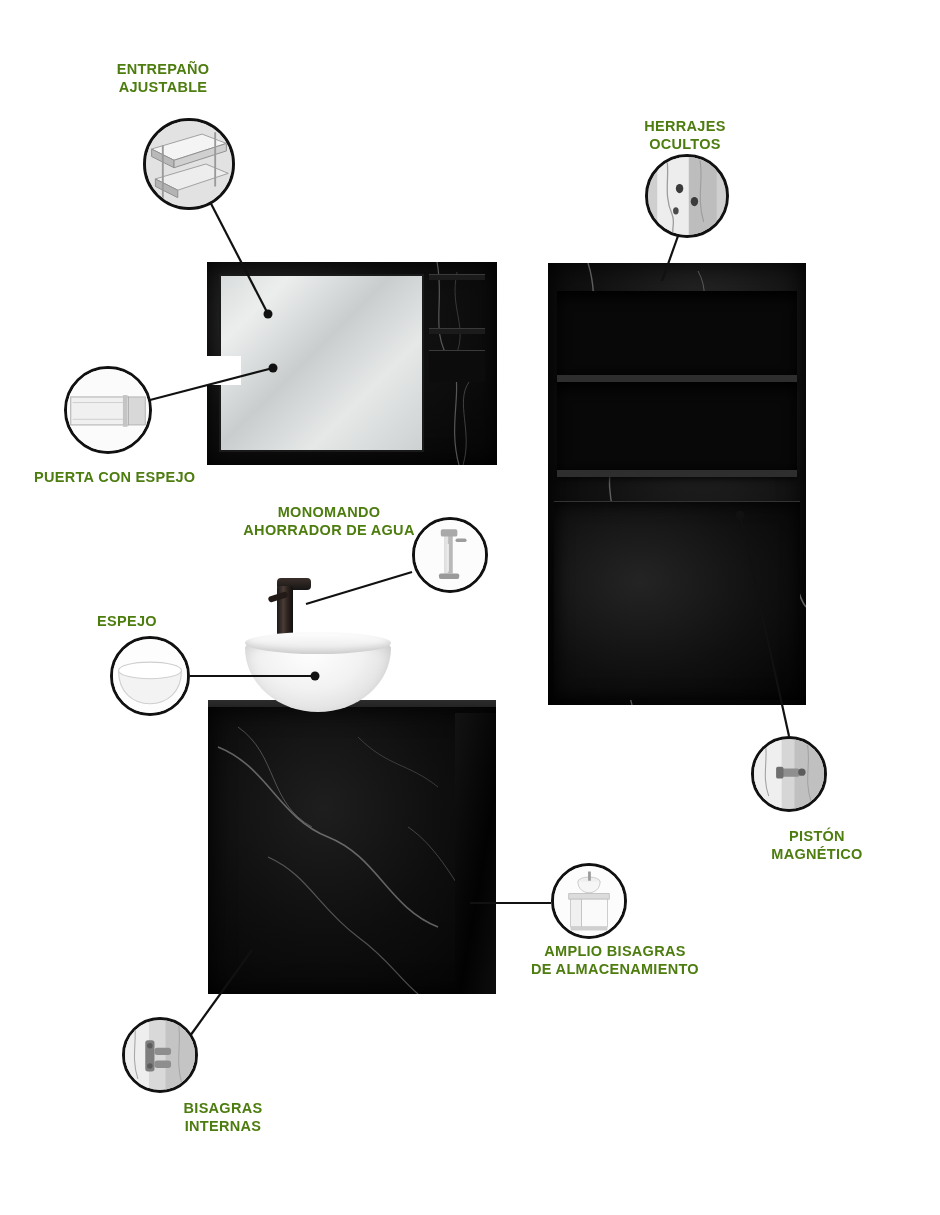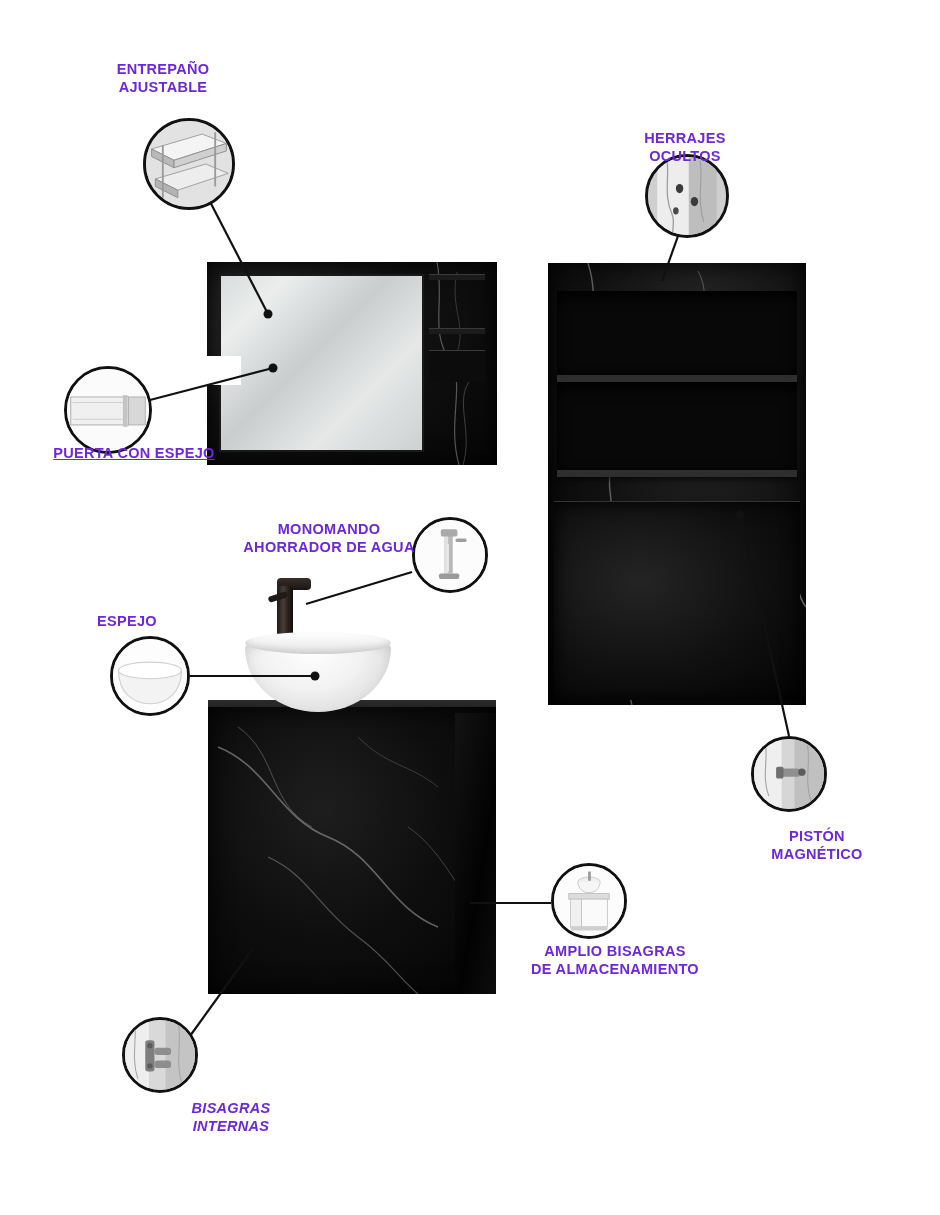--- a/index.html
+++ b/index.html
@@ -14,21 +14,21 @@
     background: #ffffff;
     overflow: hidden;
     font-family: "Liberation Sans", sans-serif;
   }
   .label {
     position: absolute;
     font-family: "Liberation Sans", sans-serif;
     font-weight: bold;
     font-size: 14.5px;
     letter-spacing: 0.3px;
-    color: #6d28d9;
+    color: #4d7c0f;
     line-height: 1.25;
     white-space: pre-line;
     text-align: center;
   }
   .callout {
     position: absolute;
     border-radius: 50%;
     border: 3px solid #111111;
     background: #f4f4f4;
     overflow: hidden;
@@ -291,47 +291,47 @@
       <rect x="0" y="0" width="84" height="84" fill="#cfcfcf"></rect>
       <rect x="10" y="0" width="34" height="84" fill="#ededed"></rect>
       <rect x="44" y="0" width="30" height="84" fill="#bdbdbd"></rect>
       <path d="M20 0 C24 20 16 40 26 62 C30 72 24 80 28 84" stroke="#9d9d9d" stroke-width="1.4" fill="none"></path>
       <path d="M56 4 C60 24 52 44 60 70" stroke="#9d9d9d" stroke-width="1.2" fill="none"></path>
       <ellipse cx="34" cy="34" rx="4" ry="5" fill="#3b3b3b"></ellipse>
       <ellipse cx="50" cy="48" rx="4" ry="5" fill="#3b3b3b"></ellipse>
       <ellipse cx="30" cy="58" rx="3" ry="4" fill="#4a4a4a"></ellipse>
     </svg>
   </div>
-  <div class="label" style="left:600px; top:117px; width:170px;margin-top:12px;">HERRAJES
+  <div class="label" style="left:600px; top:117px; width:170px;">HERRAJES
 OCULTOS</div>
 
   <div class="callout thumb-bg-wht" style="left:64px; top:366px; width:88px; height:88px;">
     <svg class="inner" viewBox="0 0 88 88">
       <rect x="0" y="0" width="88" height="88" fill="#fbfbfb"></rect>
       <rect x="4" y="30" width="62" height="30" fill="#f0f0f0" stroke="#b5b5b5" stroke-width="1.2"></rect>
       <rect x="66" y="30" width="18" height="30" fill="#d8d8d8" stroke="#b0b0b0" stroke-width="1"></rect>
       <line x1="6" y1="36" x2="64" y2="36" stroke="#cccccc" stroke-width="1"></line>
       <line x1="6" y1="54" x2="64" y2="54" stroke="#cccccc" stroke-width="1"></line>
       <rect x="60" y="28" width="5" height="34" fill="#c4c4c4"></rect>
     </svg>
   </div>
-  <div class="label" style="left:34px; top:444px; width:200px; text-align:center;text-decoration:underline;">PUERTA CON ESPEJO</div>
+  <div class="label" style="left:34px; top:468px; width:200px; text-align:left;">PUERTA CON ESPEJO</div>
 
   <div class="callout thumb-bg-wht" style="left:412px; top:517px; width:76px; height:76px;">
     <svg class="inner" viewBox="0 0 76 76">
       <rect x="0" y="0" width="76" height="76" fill="#fcfcfc"></rect>
       <rect x="32" y="16" width="9" height="42" fill="#b9b9b9"></rect>
       <rect x="32" y="16" width="4" height="42" fill="#e2e2e2"></rect>
       <rect x="28" y="10" width="18" height="8" rx="2" fill="#a9a9a9"></rect>
       <rect x="44" y="20" width="12" height="4" rx="2" fill="#9d9d9d"></rect>
       <rect x="26" y="58" width="22" height="6" rx="2" fill="#9a9a9a"></rect>
       <line x1="36" y1="26" x2="36" y2="56" stroke="#ffffff" stroke-width="1"></line>
     </svg>
   </div>
-  <div class="label" style="left:218px; top:520px; width:222px;">MONOMANDO
+  <div class="label" style="left:218px; top:503px; width:222px;">MONOMANDO
 AHORRADOR DE AGUA</div>
 
   <div class="callout thumb-bg-wht" style="left:110px; top:636px; width:80px; height:80px;">
     <svg class="inner" viewBox="0 0 80 80">
       <rect x="0" y="0" width="80" height="80" fill="#fdfdfd"></rect>
       <path d="M6 34 H74 C74 58 58 70 40 70 C22 70 6 58 6 34 Z" fill="#f3f3f3" stroke="#cfcfcf" stroke-width="1.2"></path>
       <ellipse cx="40" cy="34" rx="34" ry="9" fill="#ffffff" stroke="#cfcfcf" stroke-width="1.2"></ellipse>
     </svg>
   </div>
   <div class="label" style="left:72px; top:612px; width:110px;">ESPEJO</div>
@@ -373,16 +373,16 @@
       <rect x="44" y="0" width="32" height="76" fill="#c4c4c4"></rect>
       <path d="M10 0 C14 20 6 40 14 64" stroke="#a8a8a8" stroke-width="1.2" fill="none"></path>
       <path d="M58 4 C62 24 54 44 62 70" stroke="#a8a8a8" stroke-width="1.2" fill="none"></path>
       <rect x="22" y="22" width="10" height="34" rx="3" fill="#7e7e7e"></rect>
       <rect x="32" y="30" width="18" height="8" rx="3" fill="#8e8e8e"></rect>
       <rect x="32" y="44" width="18" height="8" rx="3" fill="#8e8e8e"></rect>
       <circle cx="27" cy="28" r="3" fill="#5b5b5b"></circle>
       <circle cx="27" cy="50" r="3" fill="#5b5b5b"></circle>
     </svg>
   </div>
-  <div class="label" style="left:164px; top:1099px; width:134px;font-style:italic;">BISAGRAS
+  <div class="label" style="left:156px; top:1099px; width:134px;">BISAGRAS
 INTERNAS</div>
 
 </div>
 
 </body></html>

